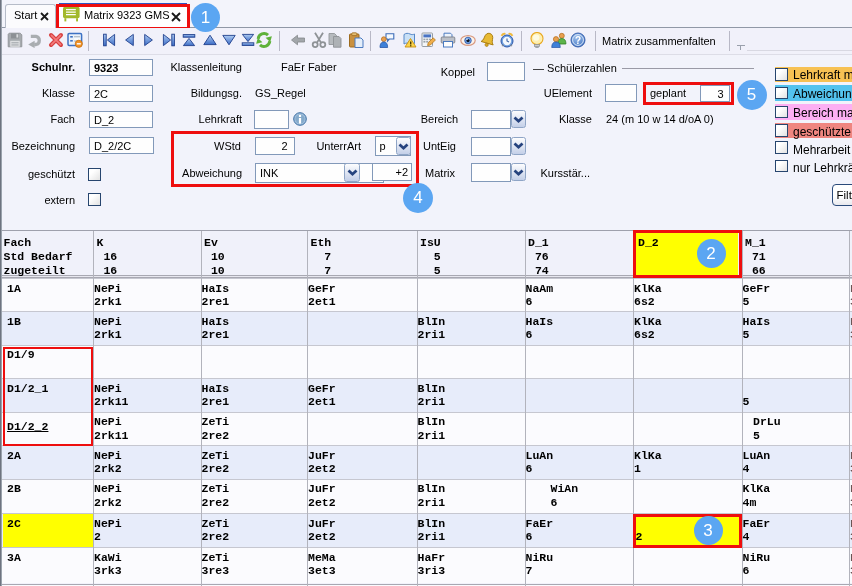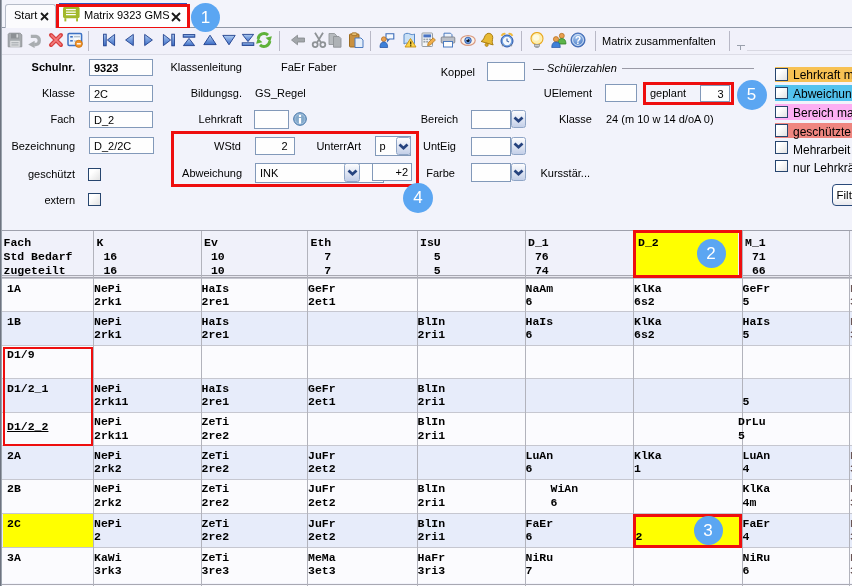--- a/index.html
+++ b/index.html
@@ -296,35 +296,35 @@
 <div class="lbl" style="right:610px;top:166.5px;">Abweichung</div>
 <div class="inp" style="left:255px;top:162.5px;width:129px;height:20px;">
     <span style="left:4px;top:3px;">INK</span>
   </div>
 <div class="inp" style="left:371.5px;top:163px;width:40.5px;height:17.5px;">
     <span style="right:3px;">+2</span>
   </div>
 
 <div class="lbl" style="right:377px;top:66px;">Koppel</div>
 <div class="inp" style="left:486.5px;top:61.5px;width:38px;height:19px;"></div>
-<div class="val" style="left:533px;top:61.5px;font-style:italic;">— Schülerzahlen</div>
+<div class="val" style="left:533px;top:61.5px;">— Schülerzahlen</div>
 <div class="abs" style="left:622px;top:67.5px;width:132px;height:1px;background:#9A9AA6;"></div>
 <div class="lbl" style="right:260px;top:87px;">UElement</div>
 <div class="inp" style="left:605px;top:84px;width:31.5px;height:17.5px;"></div>
 <div class="val" style="left:650px;top:87px;">geplant</div>
 <div class="inp" style="left:699.5px;top:84.5px;width:30px;height:17.5px;">
     <span style="right:5px;">3</span>
   </div>
 <div class="lbl" style="right:260px;top:113px;">Klasse</div>
 <div class="val" style="left:606px;top:113px;">24 (m 10 w 14 d/oA 0)</div>
 <div class="lbl" style="right:394px;top:113px;">Bereich</div>
 <div class="inp" style="left:470.5px;top:109.5px;width:40px;height:19.5px;"></div>
 <div class="lbl" style="right:396px;top:140px;">UntEig</div>
 <div class="inp" style="left:470.5px;top:136.5px;width:40px;height:19.5px;"></div>
-<div class="lbl" style="right:397px;top:166.5px;">Farbe</div>
+<div class="lbl" style="right:397px;top:166.5px;">Matrix</div>
 <div class="inp" style="left:470.5px;top:162.5px;width:40px;height:19.5px;"></div>
 <div class="val" style="left:540.5px;top:166.5px;">Kursstär...</div>
 <div id="combos">
 <div class="abs" style="left:395.5px;top:136.8px;width:15px;height:18.5px;background:linear-gradient(#FDFDFE,#C3CFE8);border:1px solid #8FA5C6;border-radius:2.5px;"></div>
 <svg class="abs" style="left:398px;top:142.5px;" width="11" height="8">
       <path d="M1.5,1.5 L5.5,5.2 L9.5,1.5" fill="none" stroke="#26437E" stroke-width="2.8"></path>
     </svg>
 <div class="abs" style="left:344px;top:163.3px;width:15.5px;height:18.5px;background:linear-gradient(#FDFDFE,#C3CFE8);border:1px solid #8FA5C6;border-radius:2.5px;"></div>
 <svg class="abs" style="left:347.0px;top:168.5px;" width="11" height="8">
       <path d="M1.5,1.5 L5.5,5.2 L9.5,1.5" fill="none" stroke="#26437E" stroke-width="2.8"></path>
@@ -461,21 +461,21 @@
 2ri1</div>
 <div class="cell mono" style="left:742.5px;top:381.8px;">
 5</div>
 <div class="cell mono" style="left:7px;top:420px;text-decoration:underline;">D1/2_2</div>
 <div class="cell mono" style="left:94px;top:415.20000000000005px;">NePi
 2rk11</div>
 <div class="cell mono" style="left:201.5px;top:415.20000000000005px;">ZeTi
 2re2</div>
 <div class="cell mono" style="left:417.5px;top:415.20000000000005px;">BlIn
 2ri1</div>
-<div class="cell mono" style="left:710px;top:415.20000000000005px;padding-left:28px;">DrLu
+<div class="cell mono" style="left:725px;top:415.20000000000005px;padding-left:28px;">DrLu
 5</div>
 <div class="cell mono" style="left:7px;top:448.6px;">2A</div>
 <div class="cell mono" style="left:94px;top:448.6px;">NePi
 2rk2</div>
 <div class="cell mono" style="left:201.5px;top:448.6px;">ZeTi
 2re2</div>
 <div class="cell mono" style="left:308px;top:448.6px;">JuFr
 2et2</div>
 <div class="cell mono" style="left:525.5px;top:448.6px;">LuAn
 6</div>

